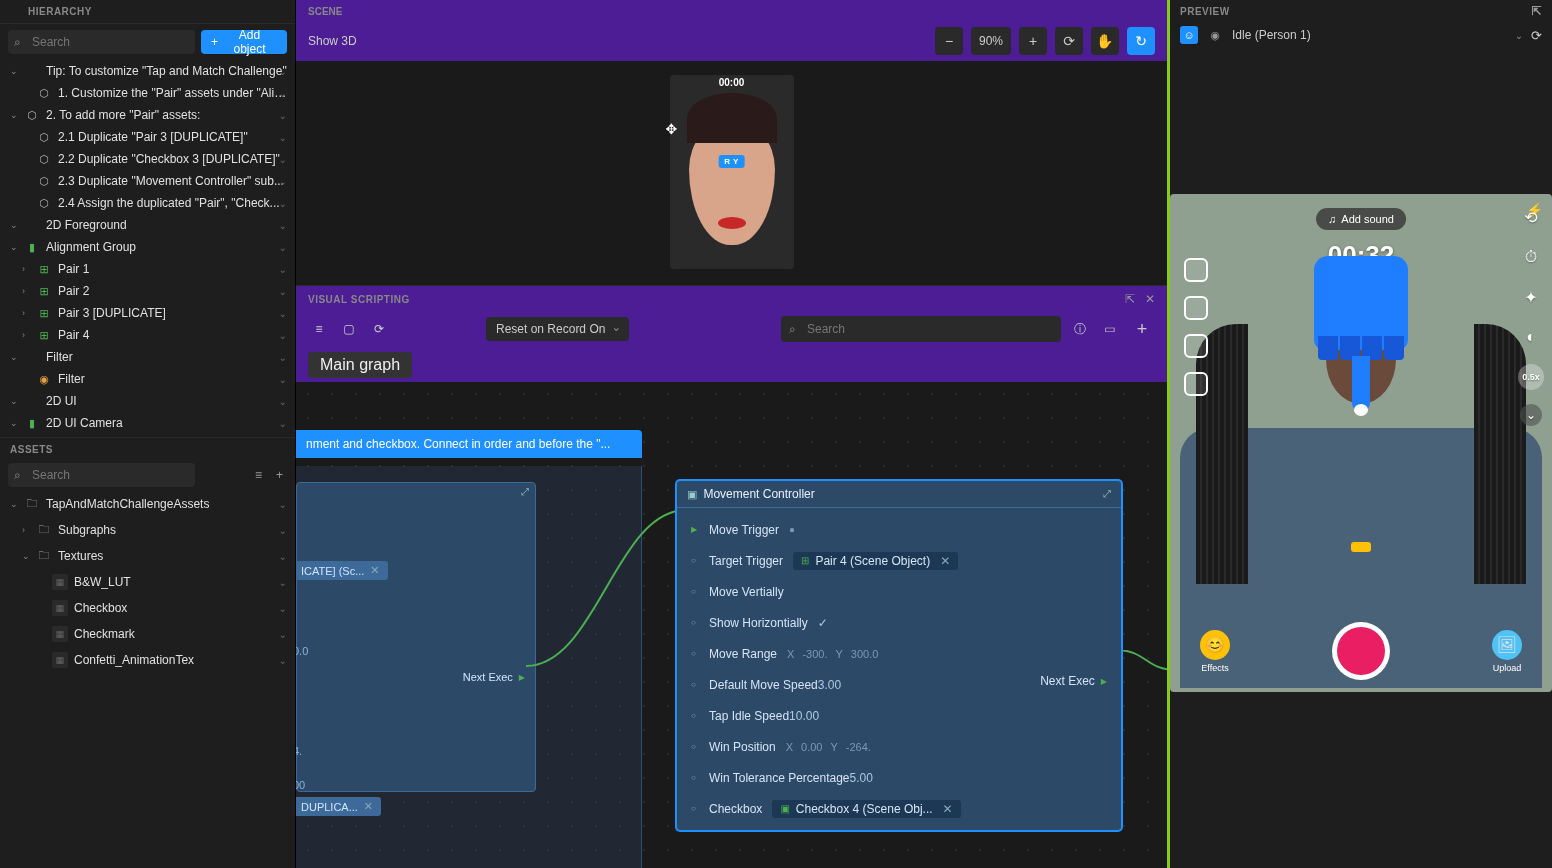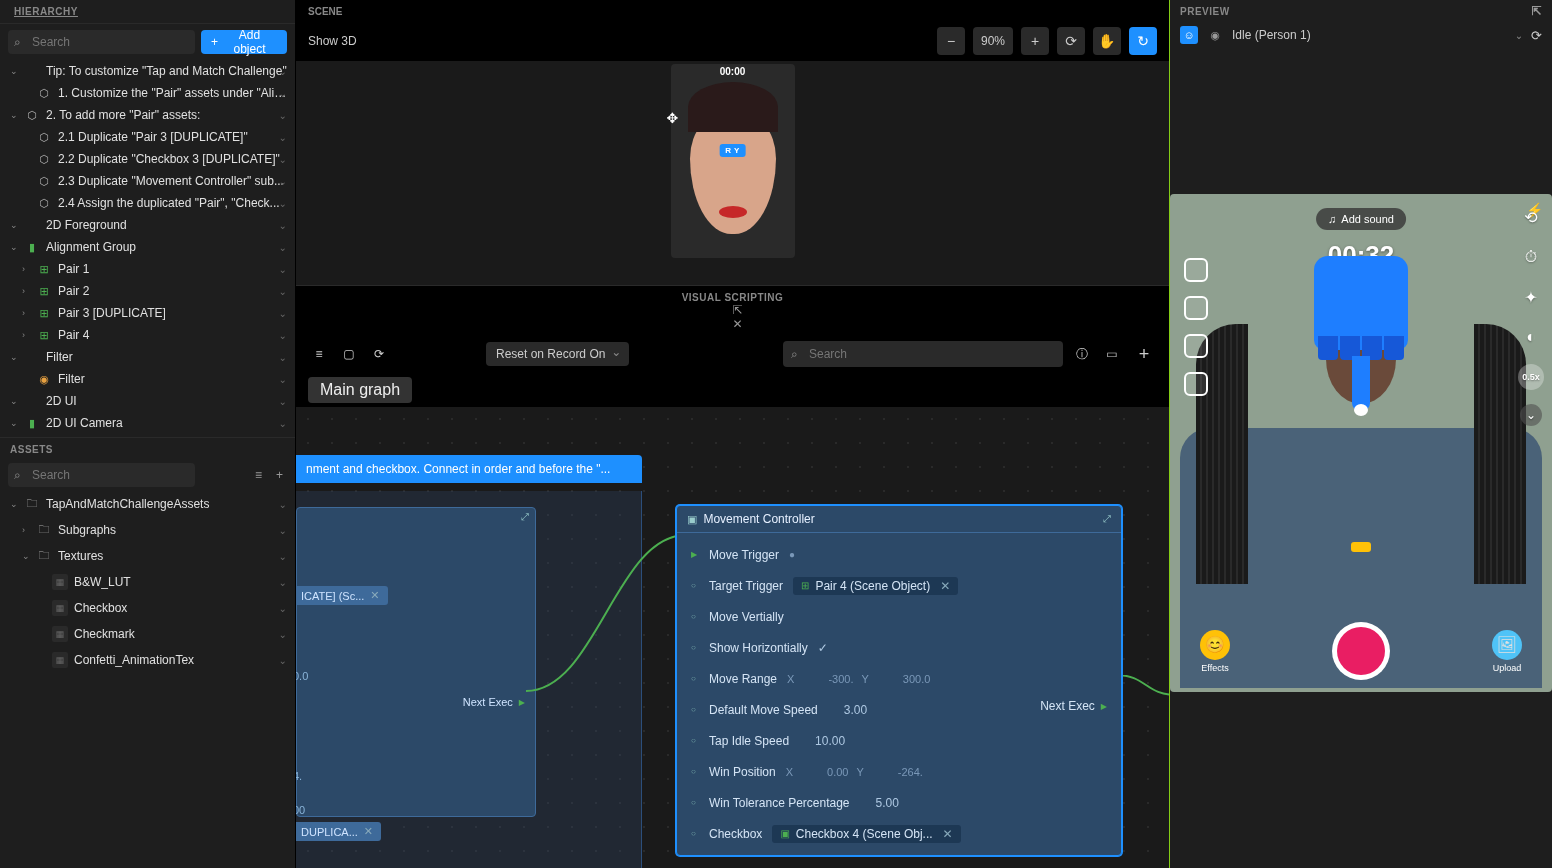--- a/index.html
+++ b/index.html
@@ -1,21 +1,21 @@
 <!DOCTYPE html>
 <html><head>
 <meta charset="utf-8">
 <style>
 * { margin: 0; padding: 0; box-sizing: border-box; }
 body { background: #1a1a1a; font-family: -apple-system, BlinkMacSystemFont, "Segoe UI", Arial, sans-serif; font-size: 12px; color: #e0e0e0; overflow: hidden; width: 1552px; height: 868px; }
 .app { display: grid; grid-template-columns: 296px 874px 1fr; height: 868px; }
 
 
 .left-panel { display: flex; flex-direction: column; background: #1e1e1e; border-right: 1px solid #000; }
-.panel-header { font-size: 10px; font-weight: 600; letter-spacing: 0.5px; color: #888; padding: 6px 14px; border-bottom: 1px solid #2a2a2a; text-transform: uppercase; text-decoration: underline; }
+.panel-header { font-size: 10px; font-weight: 600; letter-spacing: 0.5px; color: #888; padding: 6px 28px; border-bottom: 1px solid #2a2a2a; text-transform: uppercase; }
 .search-row { display: flex; align-items: center; padding: 6px 8px; gap: 6px; }
 .search-input { flex: 1; background: #2a2a2a; border: none; border-radius: 4px; padding: 4px 8px 4px 24px; color: #ccc; font-size: 12px; height: 24px; }
 .search-wrap { position: relative; flex: 1; }
 .search-wrap .icon { position: absolute; left: 6px; top: 5px; color: #888; }
 .add-object-btn { background: #1e90ff; color: #fff; border: none; border-radius: 4px; padding: 4px 10px; font-size: 12px; cursor: pointer; display: flex; align-items: center; gap: 4px; height: 24px; }
 .tree { flex: 1; overflow-y: auto; }
 .tree-item { display: flex; align-items: center; padding: 3px 8px 3px 10px; height: 22px; position: relative; cursor: pointer; }
 .tree-item .chevron { width: 12px; color: #888; font-size: 9px; margin-right: 2px; }
 .tree-item .obj-icon { width: 16px; height: 16px; margin-right: 6px; display: inline-flex; align-items: center; justify-content: center; font-size: 11px; }
 .tree-item .eye { position: absolute; right: 8px; color: #666; font-size: 10px; }
@@ -28,39 +28,39 @@
 .ico-filter { color: #e6a040; }
 
 .assets-header { font-size: 10px; font-weight: 600; letter-spacing: 0.5px; color: #888; padding: 6px 10px 4px; border-top: 1px solid #2a2a2a; }
 .assets-search { display: flex; align-items: center; padding: 4px 8px; gap: 6px; }
 .assets-toolbtn { color: #999; padding: 2px 4px; cursor: pointer; }
 .assets-tree .tree-item { height: 26px; }
 .folder-icon { color: #aaa; }
 .file-icon { width: 16px; height: 16px; background: #2a2a2a; border-radius: 2px; margin-right: 6px; display: inline-flex; align-items: center; justify-content: center; font-size: 9px; color: #666; }
 
 
-.center-panel { display: flex; flex-direction: column; background: #000000; border-right: 1px solid #84cc16; }
+.center-panel { display: flex; flex-direction: column; background: #4c1d95; border-right: 3px solid #84cc16; }
 .scene-header { font-size: 10px; font-weight: 600; color: #888; padding: 6px 12px 4px; }
 .scene-toolbar { display: flex; align-items: center; padding: 6px 12px; gap: 8px; }
 .scene-toolbar .show3d { color: #ccc; font-size: 12px; }
 .scene-toolbar .spacer { flex: 1; }
 .toolbar-btn { width: 28px; height: 28px; border-radius: 4px; background: #2a2a2a; border: none; color: #ccc; display: inline-flex; align-items: center; justify-content: center; cursor: pointer; font-size: 14px; }
 .toolbar-btn.active { background: #1e90ff; color: #fff; }
 .toolbar-text { height: 28px; padding: 0 8px; border-radius: 4px; background: #2a2a2a; color: #ccc; display: inline-flex; align-items: center; font-size: 12px; }
 .scene-viewport { position: relative; flex: 0 0 224px; background: #1a1a1a; display: flex; align-items: flex-start; justify-content: center; }
-.face-stage { width: 124px; height: 194px; background: #2a2a2a; border-radius: 4px; position: relative; display: flex; align-items: center; justify-content: center; margin-top: 3px; }
+.face-stage { width: 124px; height: 194px; background: #2a2a2a; border-radius: 4px; position: relative; display: flex; align-items: center; justify-content: center; margin-top: 14px; }
 .face-time { position: absolute; top: 2px; left: 50%; transform: translateX(-50%); color: #fff; font-size: 10px; font-weight: 600; }
 .face-gizmo { position: absolute; left: -4px; top: 46px; width: 16px; height: 16px; color: #fff; font-size: 14px; }
 .face-oval { width: 86px; height: 126px; background: #d8a58a; border-radius: 50% 50% 48% 48% / 40% 40% 60% 60%; position: relative; top: 10px; }
 .face-hair { position: absolute; top: -26px; left: -2px; width: 90px; height: 50px; background: #2a1a1a; border-radius: 50% 50% 0 0; }
 .face-label { position: absolute; top: 36px; left: 50%; transform: translateX(-50%); background: #1e90ff; color: #fff; font-size: 8px; padding: 2px 6px; border-radius: 3px; font-weight: 600; letter-spacing: 0.5px; }
 .face-lips { position: absolute; bottom: 16px; left: 50%; transform: translateX(-50%); width: 28px; height: 12px; background: #c62828; border-radius: 50%; }
 
 
-.vs-header { display: flex; align-items: center; padding: 6px 12px 4px; border-top: 1px solid #2a2a2a; flex-direction: column; }
+.vs-header { display: flex; align-items: center; padding: 6px 12px 4px; border-top: 1px solid #2a2a2a; }
 .vs-header .title { font-size: 10px; font-weight: 600; color: #888; flex: 1; letter-spacing: 0.5px; }
 .vs-header .ico { color: #999; margin-left: 10px; cursor: pointer; font-size: 12px; }
 .vs-toolbar { display: flex; align-items: center; padding: 6px 12px; gap: 8px; }
 .vs-toolbar .tbtn { color: #ccc; cursor: pointer; width: 22px; text-align: center; }
 .vs-dropdown { background: #2a2a2a; border: none; color: #ccc; padding: 5px 24px 5px 10px; border-radius: 4px; font-size: 12px; position: relative; cursor: pointer; }
 .vs-dropdown::after { content: "⌄"; position: absolute; right: 8px; top: 3px; color: #888; }
 .vs-search { background: #2a2a2a; border: none; color: #ccc; padding: 5px 10px 5px 26px; border-radius: 4px; font-size: 12px; width: 280px; height: 26px; }
 .vs-search-wrap { position: relative; }
 .vs-search-wrap .icon { position: absolute; left: 8px; top: 6px; color: #888; font-size: 12px; }
 .vs-add { width: 26px; height: 26px; color: #ccc; font-size: 18px; display: inline-flex; align-items: center; justify-content: center; cursor: pointer; }
@@ -85,21 +85,21 @@
 .node2 { position: absolute; top: 98px; left: 380px; width: 446px; background: #2c4968; border: 1px solid #1e90ff; border-radius: 4px; box-shadow: 0 0 0 1px #1e90ff; }
 .node2 .hdr { display: flex; align-items: center; padding: 6px 10px; gap: 6px; border-bottom: 1px solid #3e6a9a; }
 .node2 .hdr .icon { color: #9cc; font-size: 11px; }
 .node2 .hdr .title { flex: 1; font-size: 12px; color: #e6f0ff; font-weight: 500; }
 .node2 .hdr .expand { color: #9cc; font-size: 10px; cursor: pointer; }
 .node2 .body { padding: 6px 0; position: relative; }
 .node2 .row { display: flex; align-items: center; padding: 5px 14px; height: 31px; font-size: 12px; color: #d4e4f5; }
 .node2 .row .port { width: 10px; color: #7aa; font-size: 8px; }
 .node2 .row .port.exec { color: #4caf50; }
 .node2 .row .lbl { margin-left: 8px; flex: 0 0 auto; }
-.node2 .row .val { color: #aec8e2; margin-left: 26px; text-align: right; }
+.node2 .row .val { color: #aec8e2; margin-left: 0; text-align: right; }
 .node2 .row .chip2 { background: #1d3854; padding: 2px 8px; border-radius: 3px; display: flex; align-items: center; gap: 6px; margin-left: 10px; }
 .node2 .row .chip2 .ci { color: #4caf50; font-size: 10px; }
 .node2 .row .chip2 .x { color: #8ab; cursor: pointer; margin-left: 4px; }
 .node2 .row .xy { display: flex; gap: 8px; margin-left: 10px; }
 .node2 .row .xy span { color: #7a98b8; font-size: 11px; }
 .node2 .row .check { color: #aec8e2; margin-left: 10px; }
 .node2 .out-exec { position: absolute; right: 14px; top: 166px; font-size: 12px; color: #d4e4f5; display: flex; align-items: center; gap: 6px; }
 .node2 .out-exec .tri { color: #4caf50; font-size: 8px; }
 
 .wire { position: absolute; pointer-events: none; }

